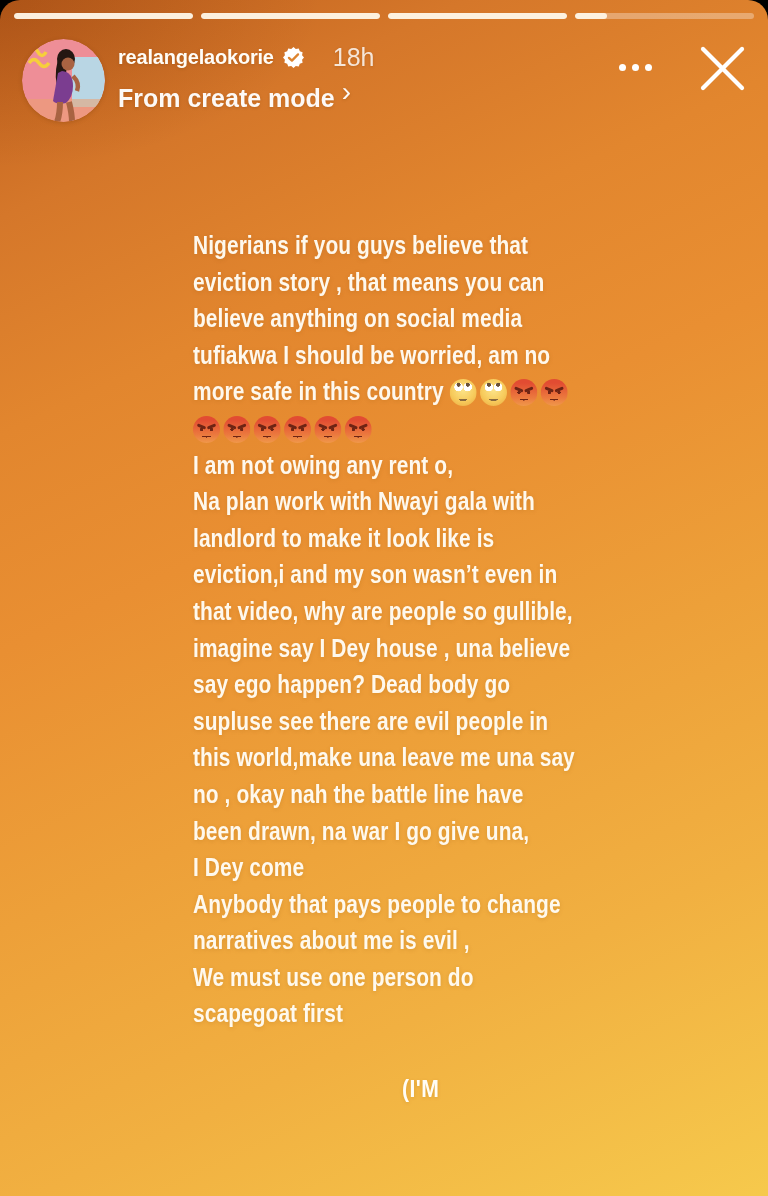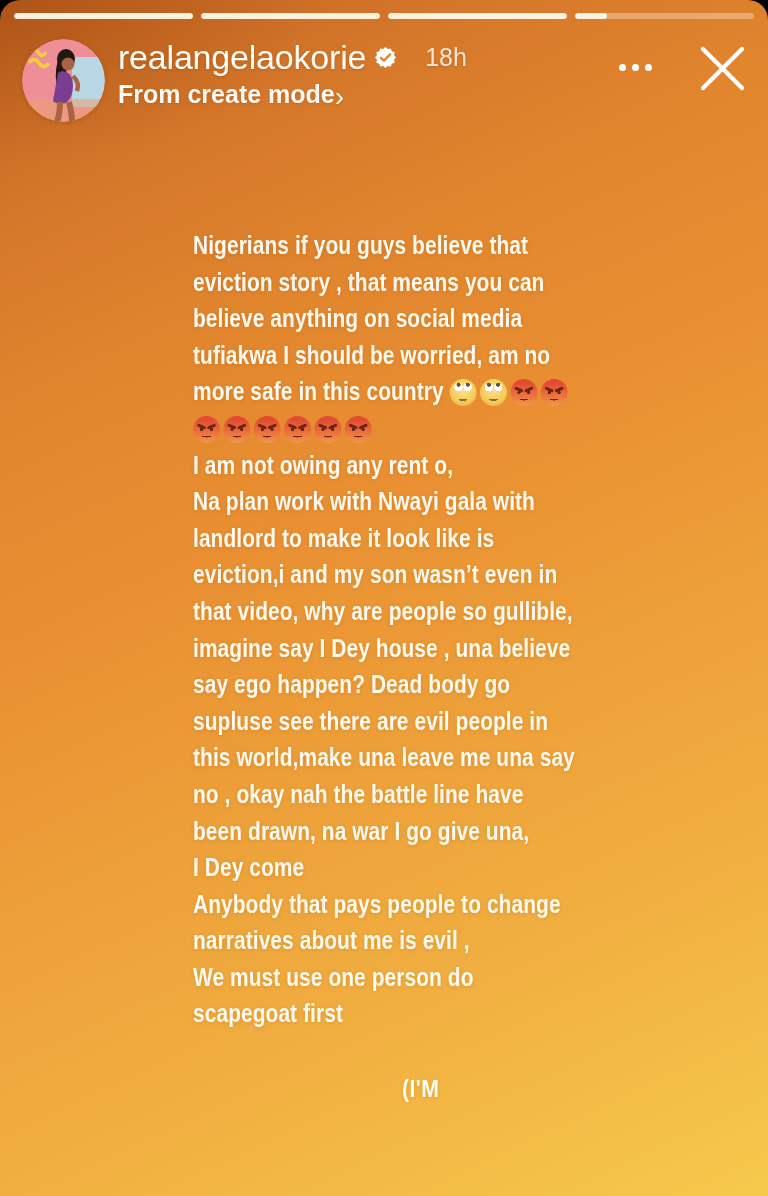--- a/index.html
+++ b/index.html
@@ -17,24 +17,24 @@
   .progress-row{position:absolute;left:14px;right:14px;top:13px;height:6px;display:flex;gap:8px;}
   .progress-seg{flex:1;height:6px;border-radius:3px;background:rgba(255,255,255,0.32);overflow:hidden;}
   .progress-fill{height:100%;border-radius:3px;background:rgba(255,247,232,0.92);}
 
   
   .avatar{position:absolute;left:22px;top:39px;width:83px;height:83px;border-radius:50%;
           overflow:hidden;box-shadow:0 1px 4px rgba(100,50,0,0.25);}
   .header-text{position:absolute;left:118px;top:40px;color:#fff;
                text-shadow:0 1px 3px rgba(130,65,5,0.3);}
   .row1{display:flex;align-items:center;gap:9px;height:34px;}
-  .username{font-size:34px;font-weight:400;letter-spacing:-0.2px;color:#fffdf8;}
+  .username{font-size:20px;font-weight:700;letter-spacing:-0.2px;color:#fffdf8;}
   .badge{display:inline-flex;align-items:center;}
   .timestamp{font-size:25px;font-weight:400;color:rgba(255,255,255,0.82);margin-left:20px;}
-  .row2{display:flex;align-items:flex-end;height:34px;margin-top:1px;}
+  .row2{display:flex;align-items:flex-start;gap:7px;height:34px;margin-top:10px;}
   .subtitle{font-size:25px;font-weight:600;color:rgba(255,255,255,0.96);}
   .chev{font-size:28px;font-weight:400;color:rgba(255,255,255,0.96);line-height:20px;
         transform:translateY(-2px);}
 
   .more-btn{position:absolute;right:112px;top:52px;width:42px;height:30px;display:flex;
             align-items:center;justify-content:center;gap:6px;cursor:pointer;}
   .dot{width:7px;height:7px;border-radius:50%;background:#fff;}
   .close-btn{position:absolute;right:22px;top:45px;width:47px;height:47px;cursor:pointer;}
 
   

